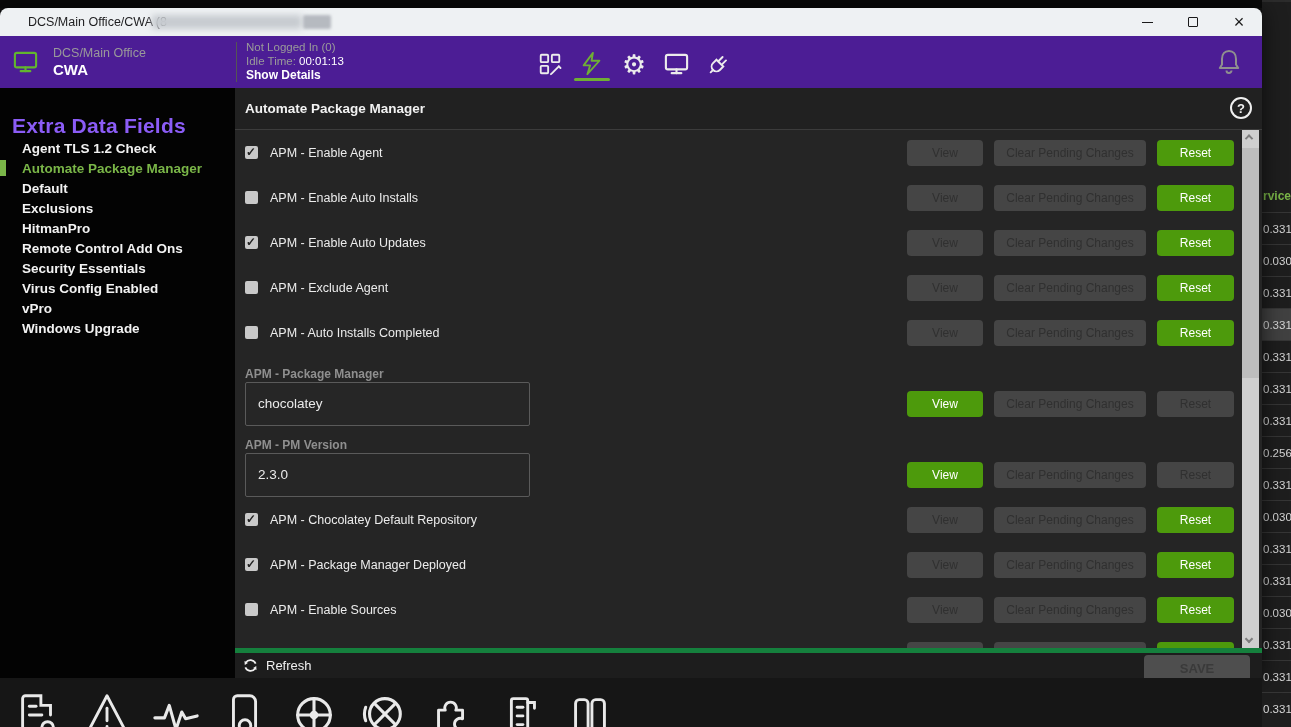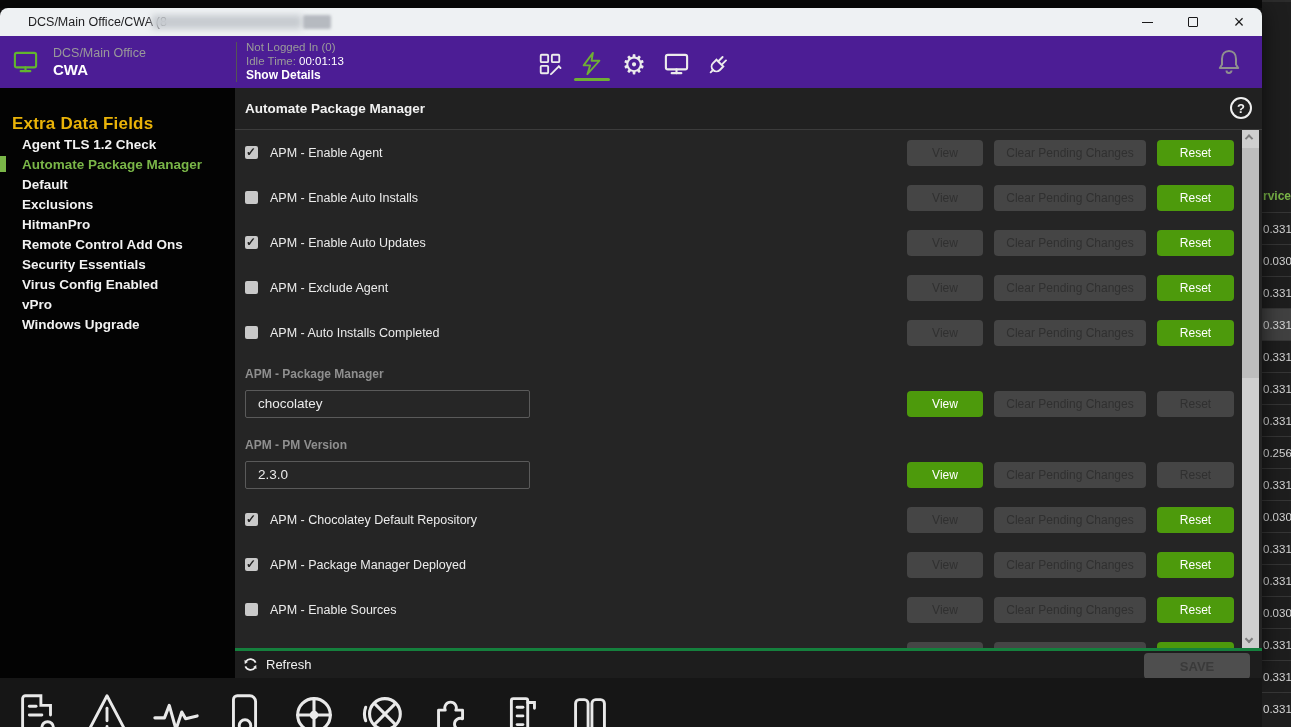--- a/index.html
+++ b/index.html
@@ -48,21 +48,21 @@
   .session .link { color:#fff; font-weight:bold; font-size:12px; }
   .hdr-icons { position:absolute; left:535px; top:11px; display:flex; gap:12px; align-items:center; }
   .hicon { width:30px; height:34px; display:flex; align-items:center; justify-content:center; position:relative; }
   .hicon .underline { position:absolute; left:-3px; right:-3px; bottom:0; height:3px; background:#6fae35; border-radius:2px; }
   .gear-glyph { font-size:27px; color:#ececec; line-height:1;
                 font-family:"DejaVu Sans", sans-serif; }
   .bell { position:absolute; right:20px; top:12px; }
 
   
   .sidebar { position:absolute; left:0; top:80px; width:235px; height:590px; background:#030303; }
-  .sidebar-title { margin:26px 0 0 12px; color:#eab308; font-size:17px; font-weight:bold; letter-spacing:.2px; }
+  .sidebar-title { margin:26px 0 0 12px; color:#8b5cf6; font-size:21px; font-weight:bold; letter-spacing:.2px; }
   .nav { }
   .nav-item { position:relative; height:20px; display:flex; align-items:center;
               padding-left:22px; color:#f2f2f2; font-size:13.5px; font-weight:600; cursor:default; }
   .nav-item.active { color:#7ab648; }
   .nav-item.active .active-bar { position:absolute; left:0; top:2px; width:6px; height:16px; background:#7ab648; }
 
   
   .content { position:absolute; left:235px; top:80px; width:1027px; height:590px; background:#252525; }
   .content-header { position:absolute; top:0; left:0; right:0; height:42px; background:#212121;
                     border-bottom:1px solid #3c3c3c; display:flex; align-items:center; }
@@ -81,37 +81,37 @@
   .row-buttons { margin-left:auto; margin-right:28px; display:flex; gap:11px; }
   .btn { height:26px; border:none; border-radius:4px; font-size:12px;
          font-family:"Liberation Sans", sans-serif; }
   .btn-view  { width:76px; }
   .btn-clear { width:152px; }
   .btn-reset { width:77px; }
   .btn.enabled  { background:#4d9a0c; color:#fff; }
   .btn.disabled { background:#454545; color:#303030; }
   .text-label { padding-left:10px; height:26px; display:flex; align-items:flex-end;
                 color:#8f8f8f; font-size:12px; font-weight:bold; }
-  .text-input { width:285px; height:28px; background:#262626; border:1px solid #5a5a5a;
+  .text-input { width:285px; height:44px; background:#262626; border:1px solid #5a5a5a;
                 border-radius:2px; color:#eaeaea; font-size:13.5px; padding-left:12px;
                 font-family:"Liberation Sans", sans-serif; }
   .partial-row { height:45px; }
 
   
   .scrollbar { position:absolute; right:3px; top:42px; width:17px; height:518px; background:#cfcfcf; }
   .sb-thumb { position:absolute; left:0; top:18px; width:17px; height:230px; background:#bdbdbd; }
   .sb-arrow { position:absolute; left:4px; width:8px; height:8px; }
   .sb-arrow span { display:block; width:6px; height:6px; border-right:2px solid #7d7d7d;
                    border-bottom:2px solid #7d7d7d; }
   .sb-up { top:4px; } .sb-up span { transform:rotate(-135deg) translate(-1px,-1px); }
   .sb-down { bottom:4px; } .sb-down span { transform:rotate(45deg); }
 
   
   .content-footer { position:absolute; bottom:0; left:0; right:0; height:30px; background:#1d1d1d;
-                    border-top:3px solid #15803d; display:flex; align-items:center; }
+                    border-top:5px solid #15803d; display:flex; align-items:center; }
   .refresh-group { display:flex; align-items:center; gap:8px; margin-left:8px; color:#f0f0f0; font-size:13px; }
   .save-btn { position:absolute; right:12px; top:2px; width:106px; height:26px; border:none;
               border-radius:4px; background:#4e4e4e; color:#3a3a3a; font-size:13px; font-weight:bold;
               font-family:"Liberation Sans", sans-serif; }
 
   
   .bottombar { position:absolute; left:0; top:678px; width:1262px; height:49px; background:#161616;
                overflow:hidden; display:flex; gap:19px; padding:10px 0 0 13px; }
   .bottombar svg { flex:0 0 auto; }
 </style>

